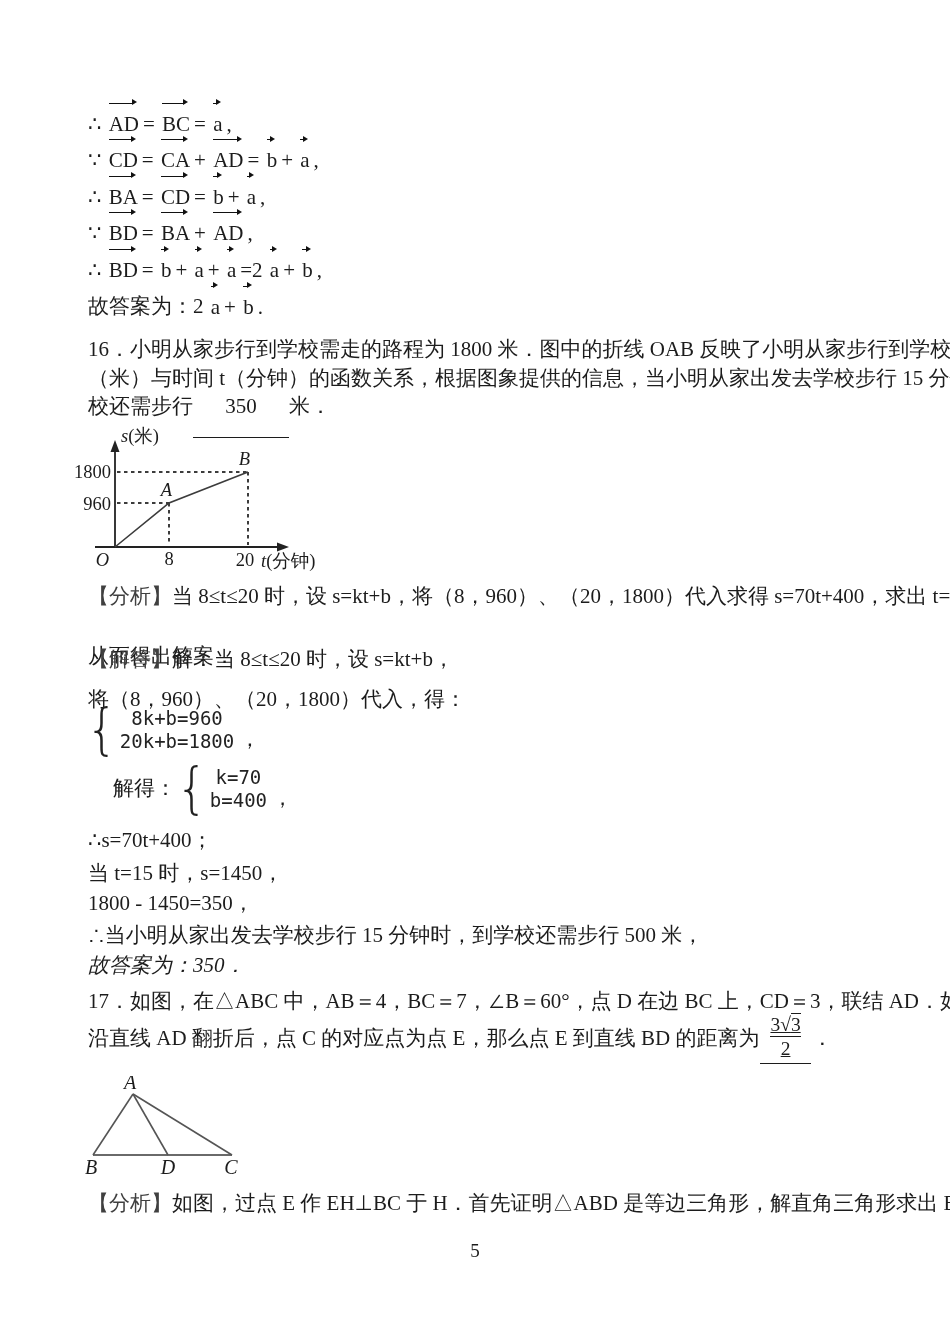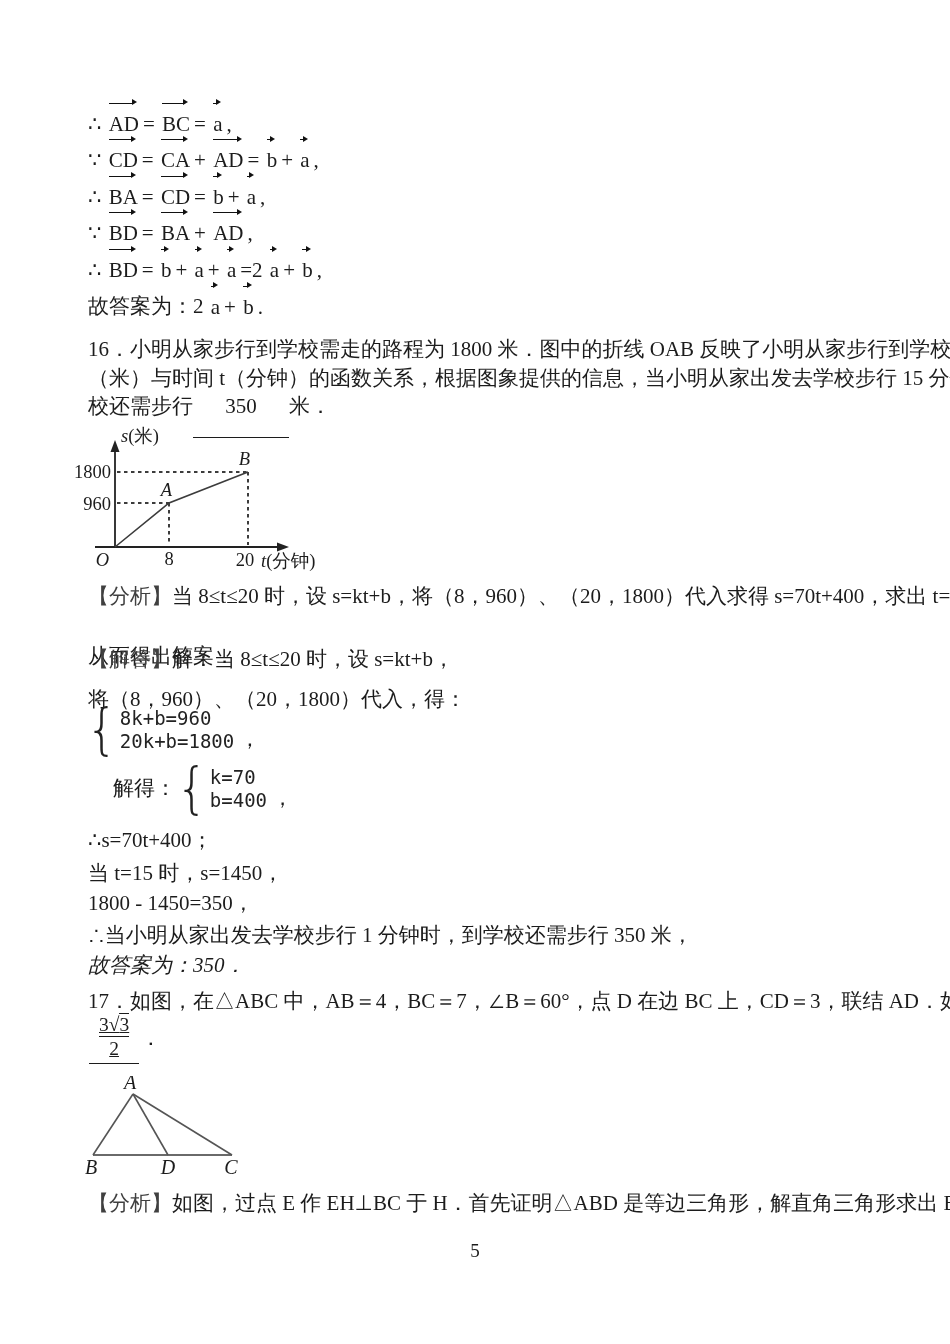--- a/index.html
+++ b/index.html
@@ -25,21 +25,21 @@
                 border-left:5.6px solid #111; }
   .vline { height:36.6px; display:flex; align-items:flex-end; white-space:nowrap;
            font-size:21px; }
   .vline span { white-space:pre; }
   
   .eqsys { display:inline-flex; align-items:center; }
   .brace { font-family:"DejaVu Sans", sans-serif; font-weight:300; font-size:50px;
            line-height:48px; transform:scaleY(1.12); transform-origin:center; color:#222; }
   .eqcol { display:flex; flex-direction:column; gap:3px;
            font-family:"DejaVu Sans Mono", monospace; font-size:19px; line-height:20px;
-           margin-left:2px; color:#222; }
+           margin-left:2px; color:#222;align-items:center; }
   .eqcomma { align-self:flex-end; margin-left:5px; font-size:21px; }
   .flexrow { display:flex; align-items:center; font-size:21px; white-space:nowrap; }
   
   .ansblank { display:inline-flex; align-items:center; border-bottom:1.3px solid #1c1c1c;
               padding:0 10px 3px; margin:0 1px;text-decoration:underline; }
   .frac { display:inline-block; text-align:center; font-size:19.5px; line-height:23px; }
   .frac .den { border-top:1.5px solid #1c1c1c; display:block; }
   .radicand { border-top:1.2px solid #1c1c1c; }
   
   svg text { font-family:"Liberation Serif", serif; font-size:18.5px; fill:#1c1c1c; }
@@ -168,25 +168,26 @@
       <span>k=70</span>
       <span>b=400</span>
     </span>
     <span class="eqcomma">，</span>
   </span>
 </div>
 
 <div class="abs line" style="left:88px; top:827px;"><span>∴</span><span class="s-i">s</span><span>=70</span><span class="s-i">t</span><span>+400；</span></div>
 <div class="abs line" style="left:88px; top:860px;"><span>当 </span><span class="s-i">t</span><span>=15 时，</span><span class="s-i">s</span><span>=1450，</span></div>
 <div class="abs line" style="left:88px; top:890px;"><span>1800 - 1450=350，</span></div>
-<div class="abs line" style="left:88px; top:922px;"><span>∴当小明从家出发去学校步行 1 分钟时，到学校还需步行 350 米，</span></div>
+<div class="abs line" style="left:88px; top:922px;"><span>∴当小明从家出发去学校步行 15 分钟时，到学校还需步行 500 米，</span></div>
 <div class="abs line" style="left:88px; top:952px;font-style:italic;"><span>故答案为：350．</span></div>
 
 <div class="abs line" style="left:88px; top:988px;"><span>17．如图，在△</span><span class="s-i">ABC</span><span> 中，</span><span class="s-i">AB</span><span>＝4，</span><span class="s-i">BC</span><span>＝7，∠</span><span class="s-i">B</span><span>＝60°，点 </span><span class="s-i">D</span><span> 在边 </span><span class="s-i">BC</span><span> 上，</span><span class="s-i">CD</span><span>＝3，联结 </span><span class="s-i">AD</span><span>．如果将△</span></div>
 <div class="abs flexrow" style="left:88px; top:1012px; height:52px;">
+  <span class="line"><span>沿直线 </span><span class="s-i">AD</span><span> 翻折后，点 </span><span class="s-i">C</span><span> 的对应点为点 </span><span class="s-i">E</span><span>，那么点 </span><span class="s-i">E</span><span> 到直线 </span><span class="s-i">BD</span><span> 的距离为</span></span>
   <span class="ansblank">
     <span class="frac">
       <span class="num"><span>3√</span><span class="radicand">3</span></span>
       <span class="den">2</span>
     </span>
   </span>
   <span class="line">．</span>
 </div>
 
 <svg class="abs" style="left:72px; top:1076px;" width="210" height="105" viewBox="0 0 210 105">

